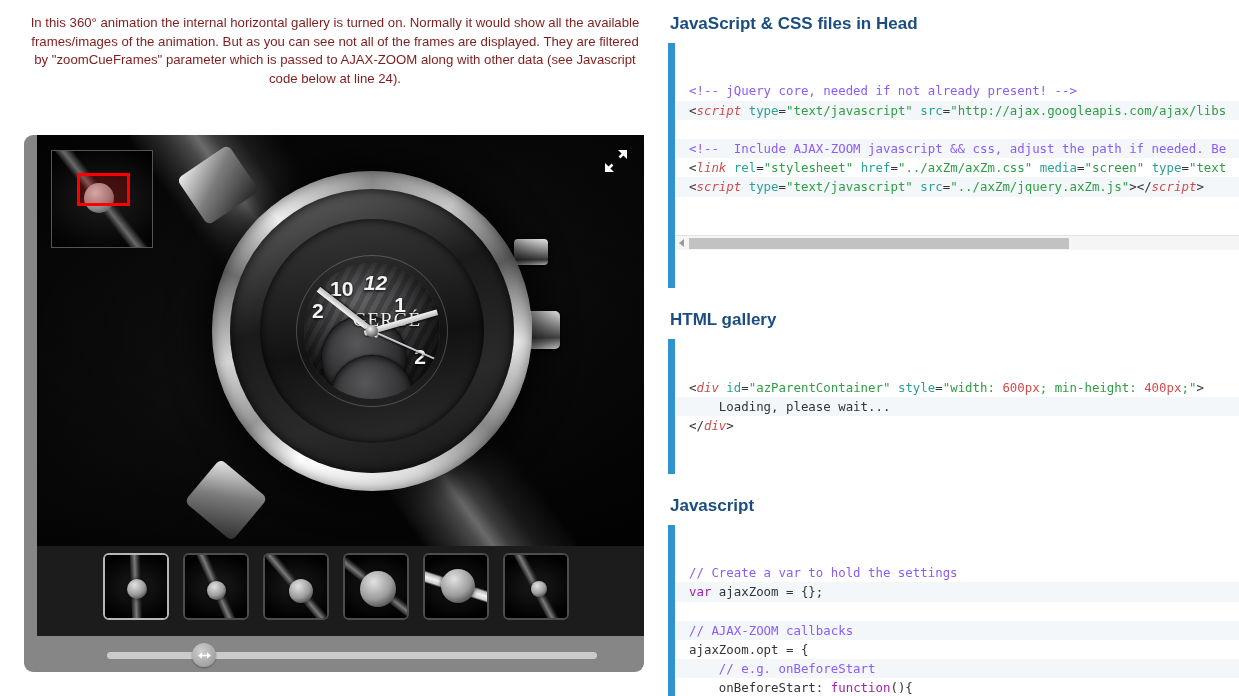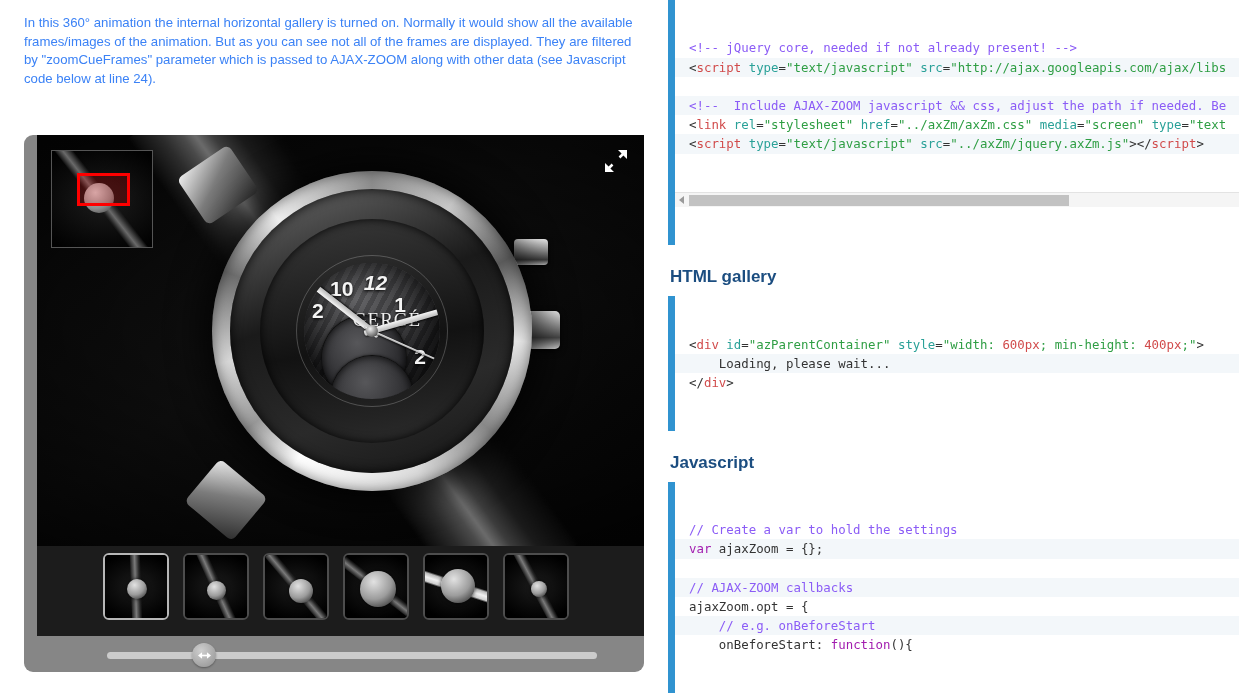--- a/index.html
+++ b/index.html
@@ -13,22 +13,22 @@
   .page { position: relative; width: 1239px; height: 696px; }
 
   
   .left-col { position: absolute; left: 24px; top: 0; width: 628px; }
 
   .page-title {
     font-size: 24px; font-weight: bold; color: #111111;
     letter-spacing: -0.3px; margin: 14px 0 0 0; line-height: 1.15;
   }
   .intro {
-    font-size: 13.2px; color: #3b82f6; line-height: 1.42;
-    margin: 14px 0 0 0; width: 622px;
+    font-size: 13.2px; color: #7f1d1d; line-height: 1.42;
+    margin: 14px 0 0 0; width: 622px; text-align: center;
   }
 
   
   .viewer-frame {
     position: absolute; left: 24px; top: 135px;
     width: 620px; height: 537px;
     background: #868686;
     border-radius: 9px;
     padding: 0;
   }
@@ -270,21 +270,21 @@
   .code-box {
     position: relative; background: #ffffff;
     border-left: 7px solid #3093d0;
     overflow: hidden; width: 571px;
     font-family: "DejaVu Sans Mono", monospace;
     font-size: 12.4px; line-height: 19.2px; white-space: pre;
   }
   .code-line { padding-left: 14px; height: 19.2px; color: #333333; }
   .code-line.alt { background: #f3f7fa; }
   .cmt { color: #8b5cf6; }
-  .tag { color: #d14b4b; }
+  .tag { color: #d14b4b; font-style: italic; }
   .attr { color: #2aa198; }
   .str { color: #2f9e44; }
   .kw  { color: #a21caf; }
   .num { color: #d14b4b; }
   .plain { color: #333333; }
   .hscroll {
     position: relative; height: 15px; background: #f5f5f5;
     border-top: 1px solid #e3e3e3; cursor: pointer;
   }
   .hscroll .arrow-l {
@@ -408,20 +408,21 @@
             <rect x="4" y="4" width="8" height="2" fill="#ffffff"></rect>
           </svg>
         </div>
       </div>
 
     </div>
   </div>
 
   <div class="right-col">
 
+    <div class="sec-title">JavaScript &amp; CSS files in Head</div>
     <div class="code-box">
       <div><div class="code-line"><span class="cmt">&lt;!-- jQuery core, needed if not already present! --&gt;</span></div><div class="code-line alt"><span class="plain">&lt;</span><span class="tag">script</span><span class="plain"> </span><span class="attr">type</span><span class="plain">=</span><span class="str">"text/javascript"</span><span class="plain"> </span><span class="attr">src</span><span class="plain">=</span><span class="str">"http://ajax.googleapis.com/ajax/libs</span></div><div class="code-line"><span class="plain"> </span></div><div class="code-line alt"><span class="cmt">&lt;!--  Include AJAX-ZOOM javascript &amp;&amp; css, adjust the path if needed. Be</span></div><div class="code-line"><span class="plain">&lt;</span><span class="tag">link</span><span class="plain"> </span><span class="attr">rel</span><span class="plain">=</span><span class="str">"stylesheet"</span><span class="plain"> </span><span class="attr">href</span><span class="plain">=</span><span class="str">"../axZm/axZm.css"</span><span class="plain"> </span><span class="attr">media</span><span class="plain">=</span><span class="str">"screen"</span><span class="plain"> </span><span class="attr">type</span><span class="plain">=</span><span class="str">"text</span></div><div class="code-line alt"><span class="plain">&lt;</span><span class="tag">script</span><span class="plain"> </span><span class="attr">type</span><span class="plain">=</span><span class="str">"text/javascript"</span><span class="plain"> </span><span class="attr">src</span><span class="plain">=</span><span class="str">"../axZm/jquery.axZm.js"</span><span class="plain">&gt;&lt;/</span><span class="tag">script</span><span class="plain">&gt;</span></div></div>
       <div class="hscroll">
         <div class="arrow-l"></div>
         <div class="bar"></div>
       </div>
     </div>
 
     <div class="sec-title t2">HTML gallery</div>
     <div class="code-box">

